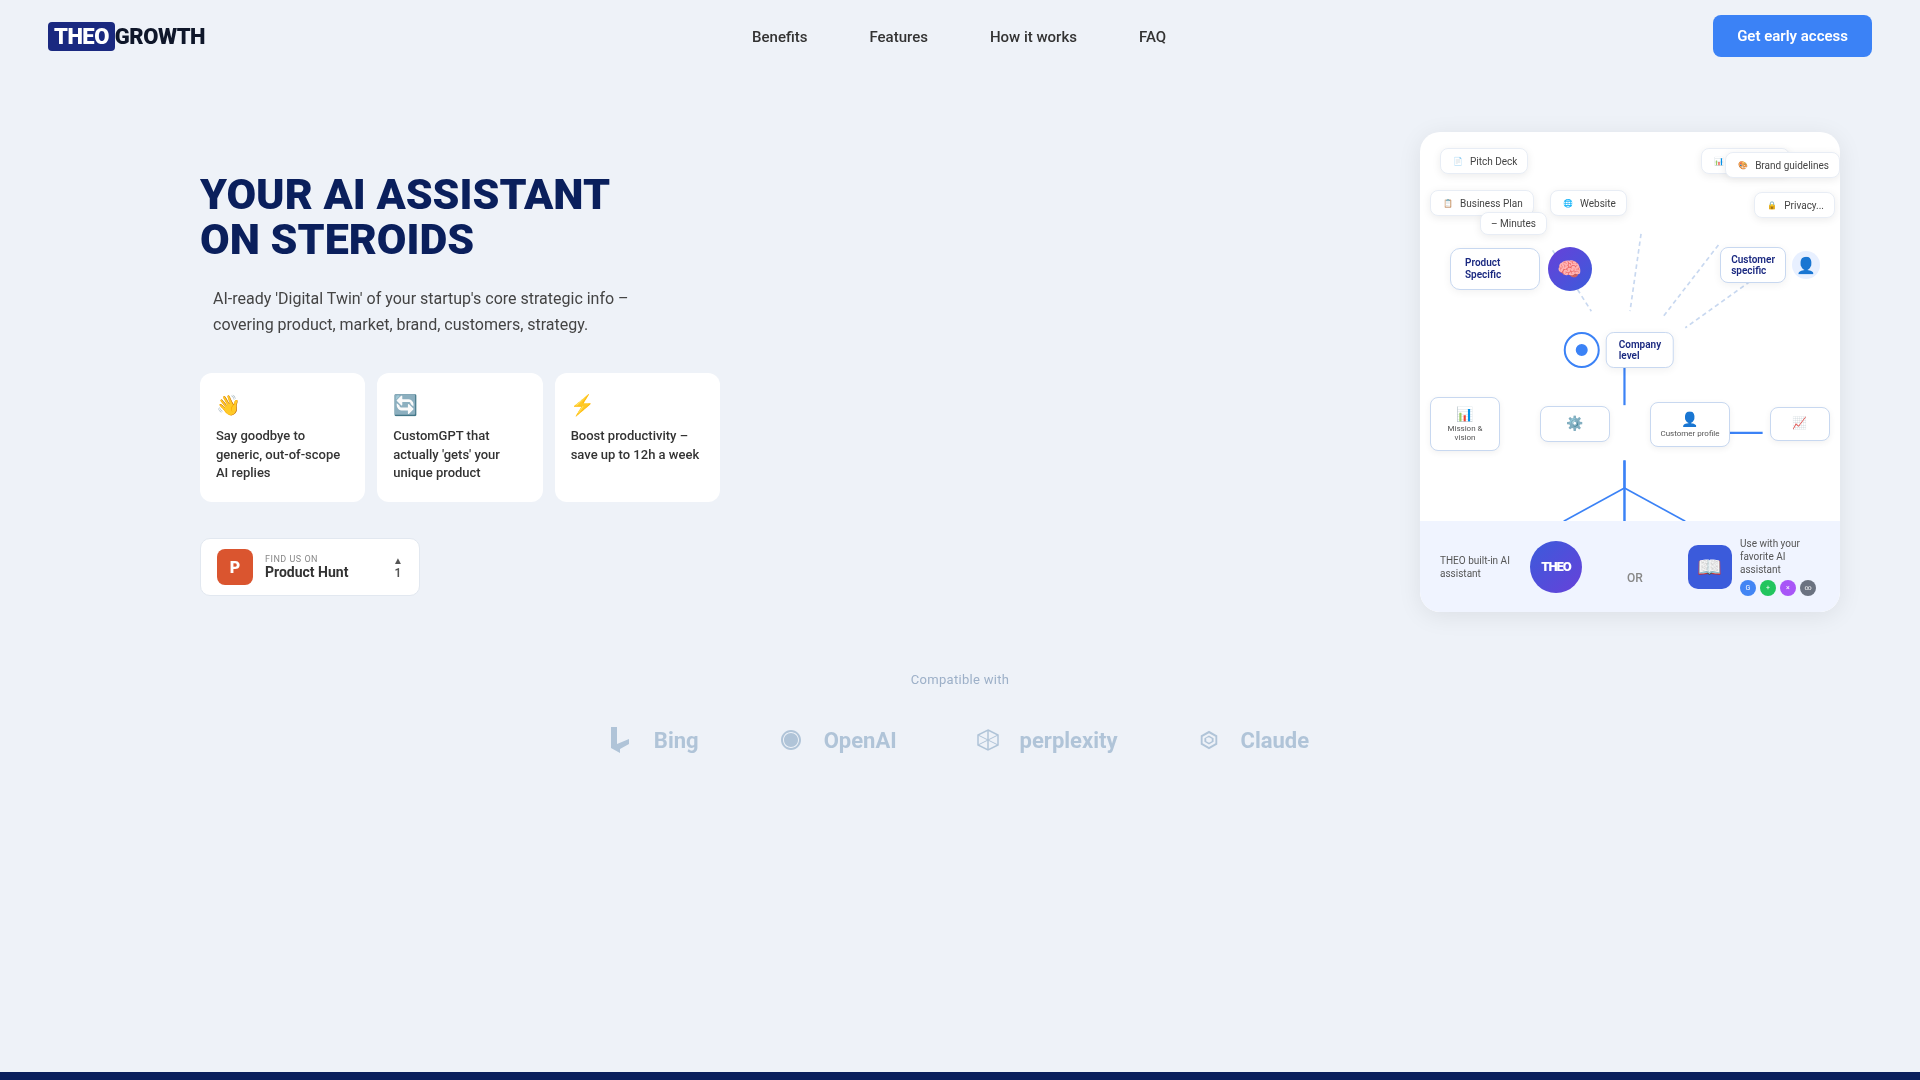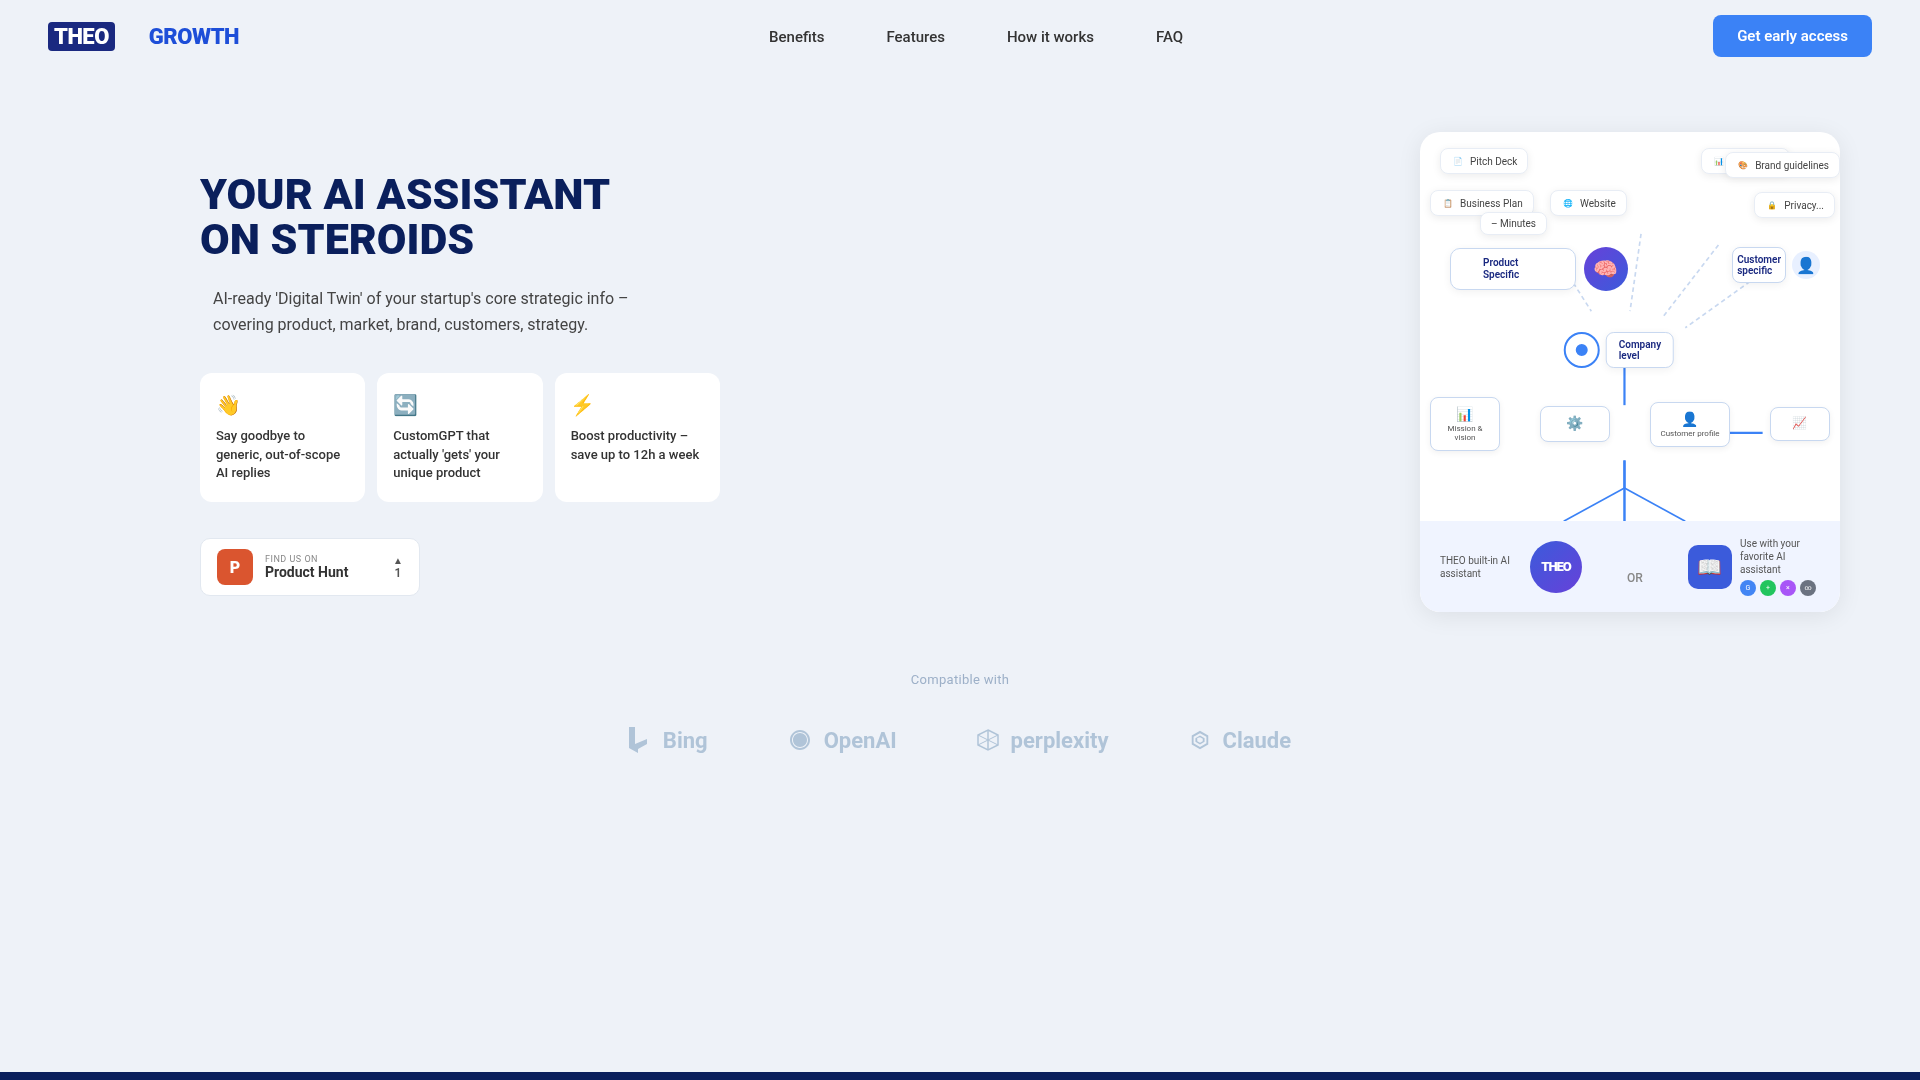--- a/index.html
+++ b/index.html
@@ -24,22 +24,21 @@
     .logo {
       display: flex;
       align-items: center;
       gap: 0;
       font-size: 22px;
       font-weight: 900;
       letter-spacing: -0.5px;
       text-decoration: none;
     }
     .logo-growth {
-      color: #1d4ed8;
-      padding-left: 34px;
+      color: #0f172a;
     }
     .logo-box {
       background: #1a2980;
       color: #fff;
       padding: 2px 6px;
       border-radius: 4px;
       font-size: 22px;
       font-weight: 900;
       margin-right: 0;
     }
@@ -212,21 +211,21 @@
       border-radius: 3px;
       display: inline-flex;
       align-items: center;
       justify-content: center;
       font-size: 8px;
     }
     .node-box {
       background: #fff;
       border: 1.5px solid #c8d8f0;
       border-radius: 10px;
-      padding: 8px 32px;
+      padding: 8px 14px;
       display: inline-flex;
       align-items: center;
       gap: 8px;
       font-size: 11px;
       font-weight: 600;
       color: #1a2980;
       box-shadow: 0 2px 8px rgba(0,0,0,0.06);
     }
 
     
@@ -324,21 +323,21 @@
     }
     .compatible-logos {
       display: flex;
       align-items: center;
       justify-content: center;
       gap: 80px;
     }
     .compat-logo {
       display: flex;
       align-items: center;
-      gap: 12px;
+      gap: 21px;
       color: #b0c4d8;
       font-size: 22px;
       font-weight: 700;
     }
     .compat-logo svg {
       fill: #b0c4d8;
     }
 
     
     .footer-bar {
@@ -471,21 +470,21 @@
       <div style="position:absolute; top:115px; left:30px; display:flex; align-items:center; gap:8px;">
         <div class="node-box">
           <span style="font-size:10px; font-weight:600; color:#1a2980; max-width:60px; line-height:1.2;">Product Specific</span>
         </div>
         <div style="width:44px; height:44px; border-radius:50%; background:linear-gradient(135deg,#6741d9,#3b5bdb); display:flex; align-items:center; justify-content:center;">
           <span style="font-size:20px;">🧠</span>
         </div>
       </div>
 
       <div style="position:absolute; top:115px; right:20px; display:flex; align-items:center; gap:6px;">
-        <div style="background:#fff; border:1.5px solid #c8d8f0; border-radius:8px; padding:6px 4px; font-size:10px; font-weight:600; color:#1a2980; box-shadow:0 2px 8px rgba(0,0,0,0.06);">
+        <div style="background:#fff; border:1.5px solid #c8d8f0; border-radius:8px; padding:6px 10px; font-size:10px; font-weight:600; color:#1a2980; box-shadow:0 2px 8px rgba(0,0,0,0.06);">
           <span>Customer<br>specific</span>
         </div>
         <div style="width:28px; height:28px; border-radius:50%; background:#e8f0ff; display:flex; align-items:center; justify-content:center;">👤</div>
       </div>
 
       <div style="position:absolute; top:200px; left:50%; transform:translateX(-60%); display:flex; align-items:center; gap:6px;">
         <div style="width:36px; height:36px; border-radius:50%; background:#fff; border:2px solid #3b82f6; display:flex; align-items:center; justify-content:center;">
           <div style="width:18px; height:18px; border-radius:50%; background:#3b82f6; border:3px solid #fff;"></div>
         </div>
         <div style="background:#fff; border:1.5px solid #c8d8f0; border-radius:8px; padding:6px 12px; font-size:10px; font-weight:600; color:#1a2980; box-shadow:0 2px 8px rgba(0,0,0,0.06);">

